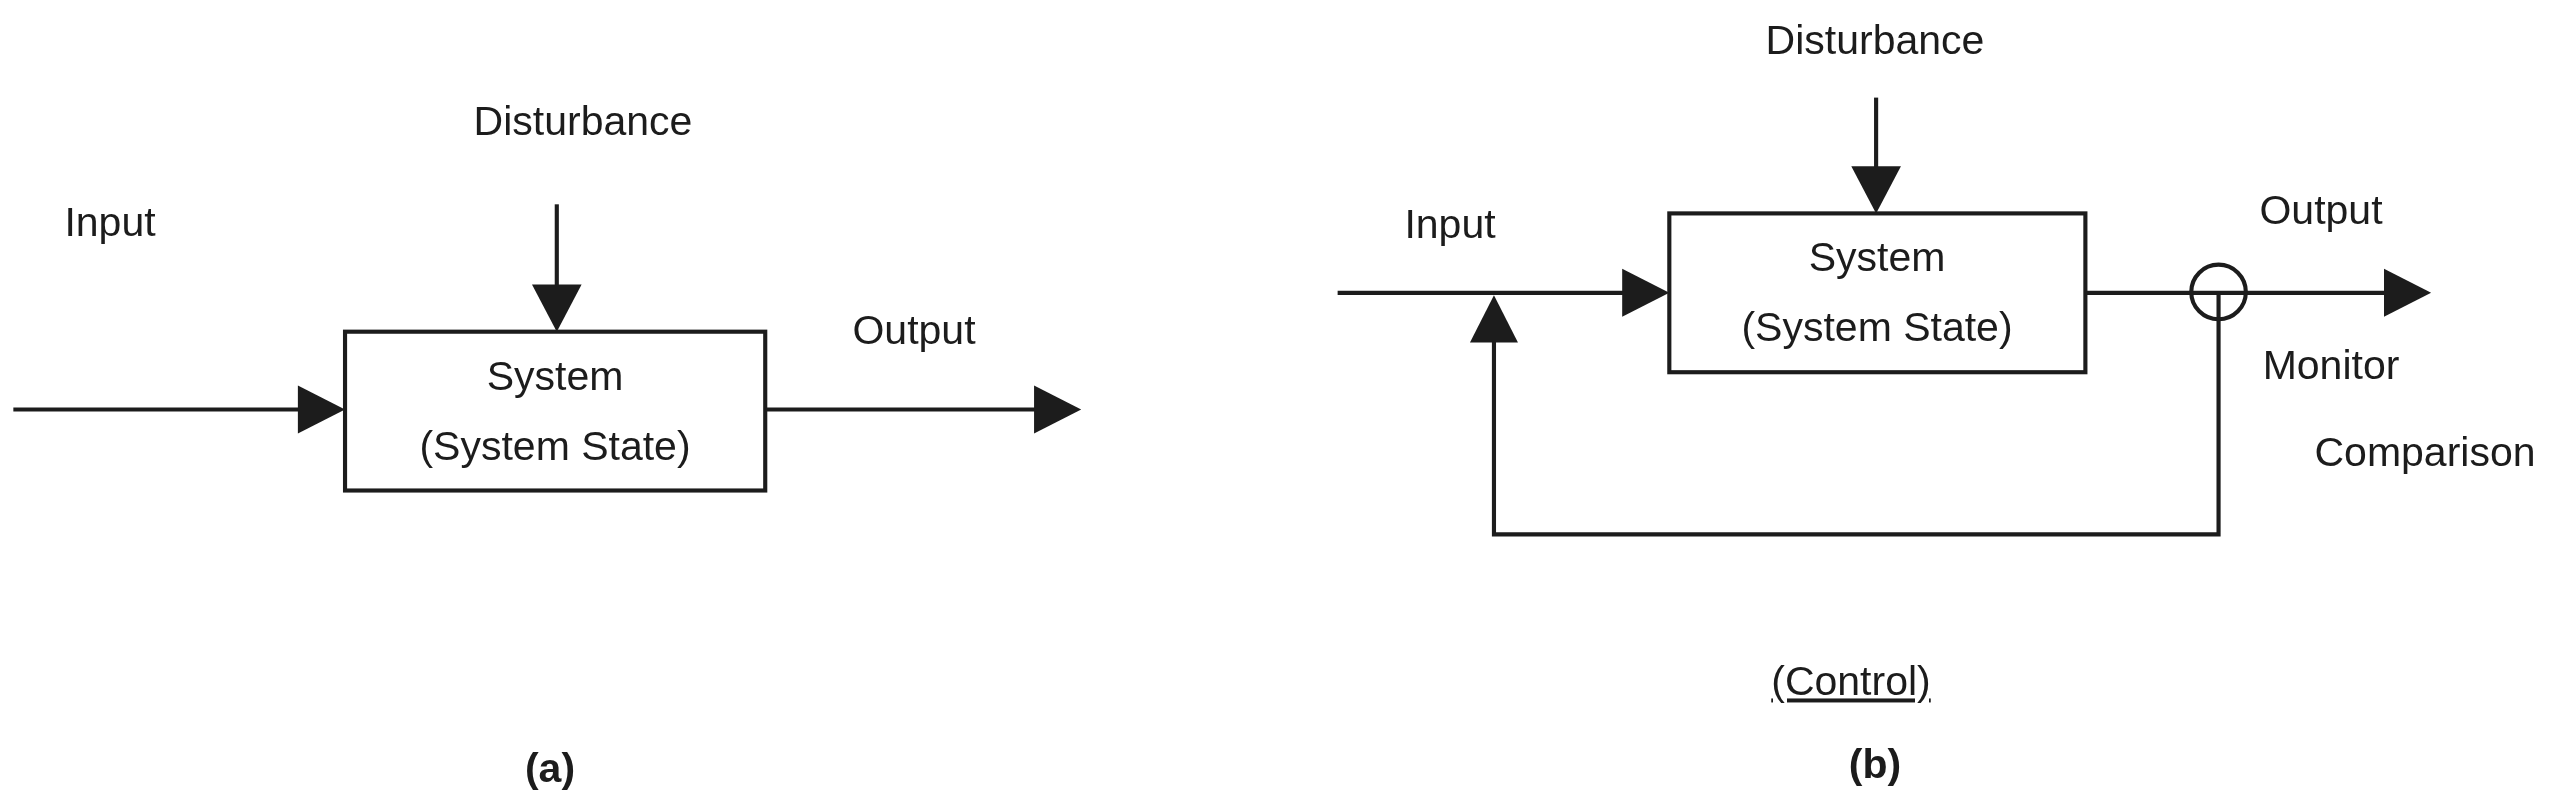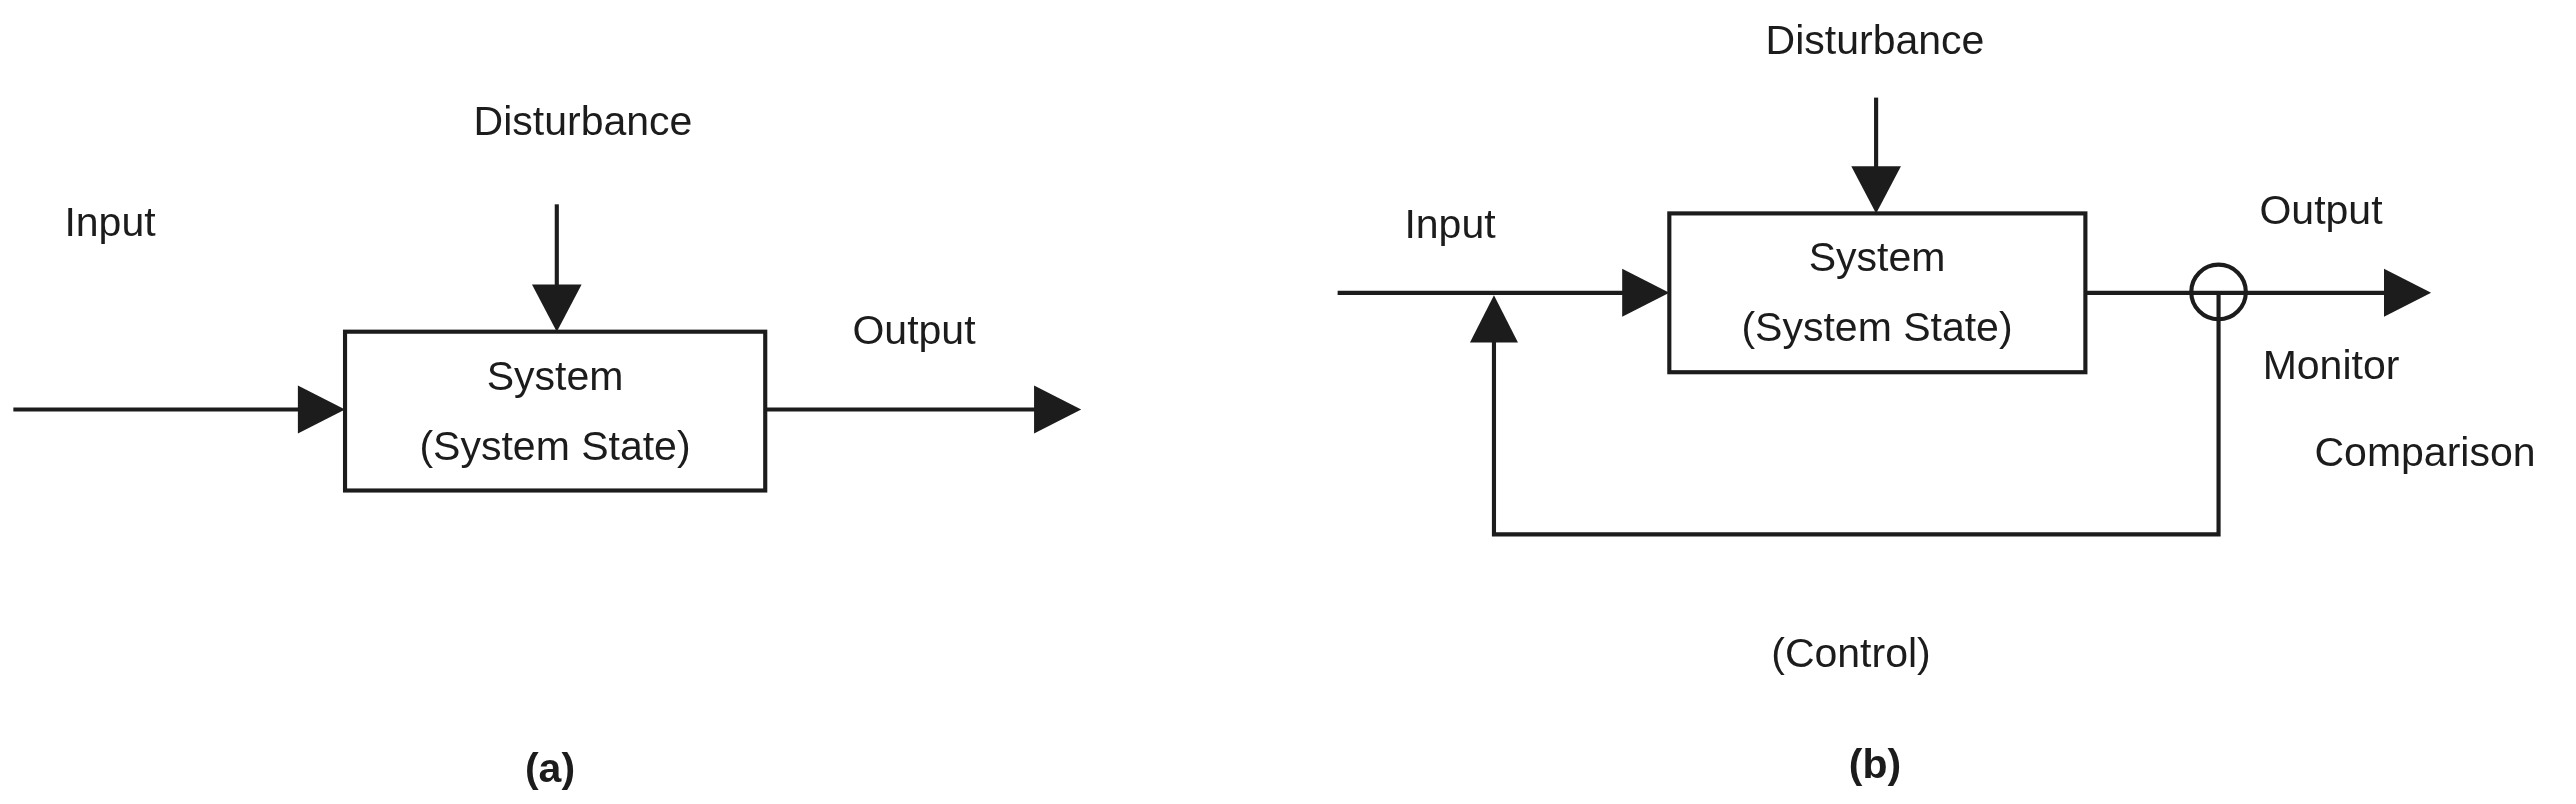--- a/index.html
+++ b/index.html
@@ -66,19 +66,19 @@
   <div class="lbl" style="left:914px; top:331px;">Output</div>
   <div class="lbl" style="left:555px; top:377px;">System</div>
   <div class="lbl" style="left:555px; top:447px;">(System State)</div>
   <div class="lbl cap" style="left:550px; top:769px;">(a)</div>
 
   <div class="lbl" style="left:1450px; top:225px;">Input</div>
   <div class="lbl" style="left:1875px; top:41px;">Disturbance</div>
   <div class="lbl" style="left:2321px; top:211px;">Output</div>
   <div class="lbl" style="left:2425px; top:453px;">Comparison</div>
   <div class="lbl" style="left:2331px; top:366px;">Monitor</div>
-  <div class="lbl" style="left:1851px; top:654px;">(Control)</div>
+  <div class="lbl" style="left:1851px; top:682px;text-decoration:underline;">(Control)</div>
   <div class="lbl" style="left:1877px; top:258px;">System</div>
   <div class="lbl" style="left:1877px; top:328px;">(System State)</div>
   <div class="lbl cap" style="left:1875px; top:765px;">(b)</div>
 
 </div>
 
 
 </body></html>

